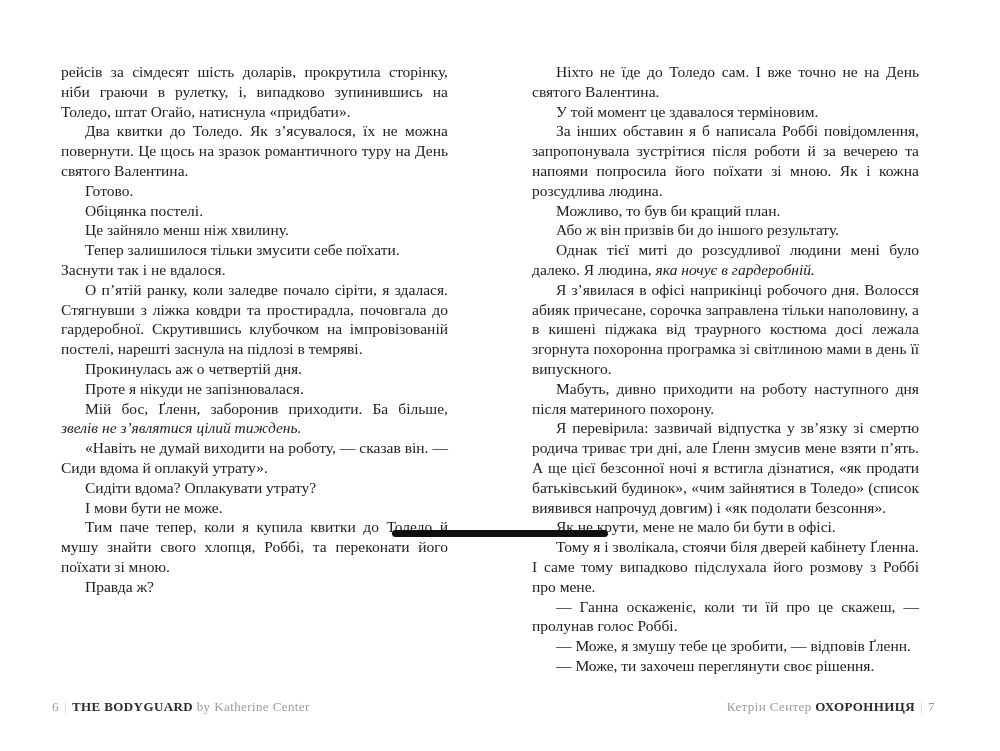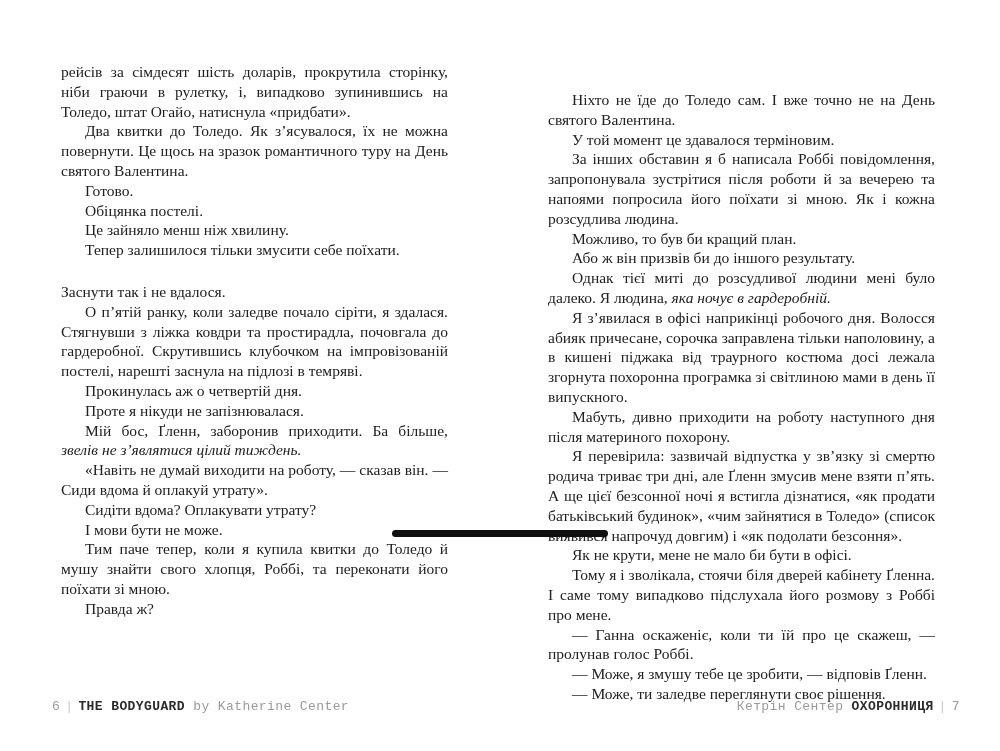--- a/index.html
+++ b/index.html
@@ -17,43 +17,43 @@
     background: #ffffff;
     font-family: "Liberation Serif", "DejaVu Serif", serif;
   }
   .page-text {
     position: absolute;
     top: 62px;
     width: 387px;
     color: #212121;
   }
   .page-text.left  { left: 61px;  }
-  .page-text.right { left: 548px; margin-top: 28px; }
+  .page-text.right { left: 532px; }
   .page-text p {
     margin: 0;
     font-size: 15.5px;
     line-height: 19.8px;
     text-align: justify;
     color: #212121;
   }
   .page-text p.indent { text-indent: 24px; }
-  .page-text p.gap    { margin-top: 22px; }
+  .page-text p.gap    { }
   .page-text em { font-style: italic; }
 
   .footer {
     position: absolute;
     top: 699px;
-    font-family: Liberation Mono, monospace;
+    font-family: Liberation Serif, serif;
     font-size: 13px;
     letter-spacing: 0.4px;
     color: #9b9b9b;
     white-space: nowrap;
   }
   .footer.left  { left: 52px; }
-  .footer.right { right: 40px; text-align: right; }
+  .footer.right { right: 65px; text-align: right; }
   .footer .muted  { color: #9b9b9b; font-weight: 400; }
   .footer .strong { color: #2b2b2b; font-weight: 700; }
   .footer .sep    { color: #c9c9c9; font-weight: 300; padding: 0 5px; }
 
   .home-indicator {
     position: absolute;
     left: 50%;
     transform: translateX(-50%);
     bottom: 4px;
     width: 216px;
@@ -93,21 +93,21 @@
       <p class="indent"><span>Можливо, то був би кращий план.</span></p>
       <p class="indent"><span>Або ж він призвів би до іншого результату.</span></p>
       <p class="indent"><span>Однак тієї миті до розсудливої людини мені було далеко. Я людина, </span><em>яка ночує в гардеробній.</em></p>
       <p class="indent"><span>Я з’явилася в офісі наприкінці робочого дня. Волосся абияк причесане, сорочка заправлена тільки наполовину, а в кишені піджака від траурного костюма досі лежала згорнута похоронна програмка зі світлиною мами в день її випускного.</span></p>
       <p class="indent"><span>Мабуть, дивно приходити на роботу наступного дня після материного похорону.</span></p>
       <p class="indent"><span>Я перевірила: зазвичай відпустка у зв’язку зі смертю родича триває три дні, але Ґленн змусив мене взяти п’ять. А ще цієї безсонної ночі я встигла дізнатися, «як продати батьківський будинок», «чим зайнятися в Толедо» (список виявився напрочуд довгим) і «як подолати безсоння».</span></p>
       <p class="indent"><span>Як не крути, мене не мало би бути в офісі.</span></p>
       <p class="indent"><span>Тому я і зволікала, стоячи біля дверей кабінету Ґленна. І саме тому випадково підслухала його розмову з Роббі про мене.</span></p>
       <p class="indent"><span>— Ганна оскаженіє, коли ти їй про це скажеш, — пролунав голос Роббі.</span></p>
       <p class="indent"><span>— Може, я змушу тебе це зробити, — відповів Ґленн.</span></p>
-      <p class="indent"><span>— Може, ти заледве переглянути своє рішення.</span></p>
+      <p class="indent"><span>— Може, ти захочеш переглянути своє рішення.</span></p>
     </div>
 
   <div class="footer left">
     <span class="muted">6</span><span class="sep">|</span><span class="strong">THE BODYGUARD</span><span class="muted">&nbsp;</span><span class="muted">by Katherine Center</span>
   </div>
 
   <div class="footer right">
     <span class="muted">Кетрін Сентер</span><span>&nbsp;</span><span class="strong">ОХОРОННИЦЯ</span><span class="sep">|</span><span class="muted">7</span>
   </div>
 

